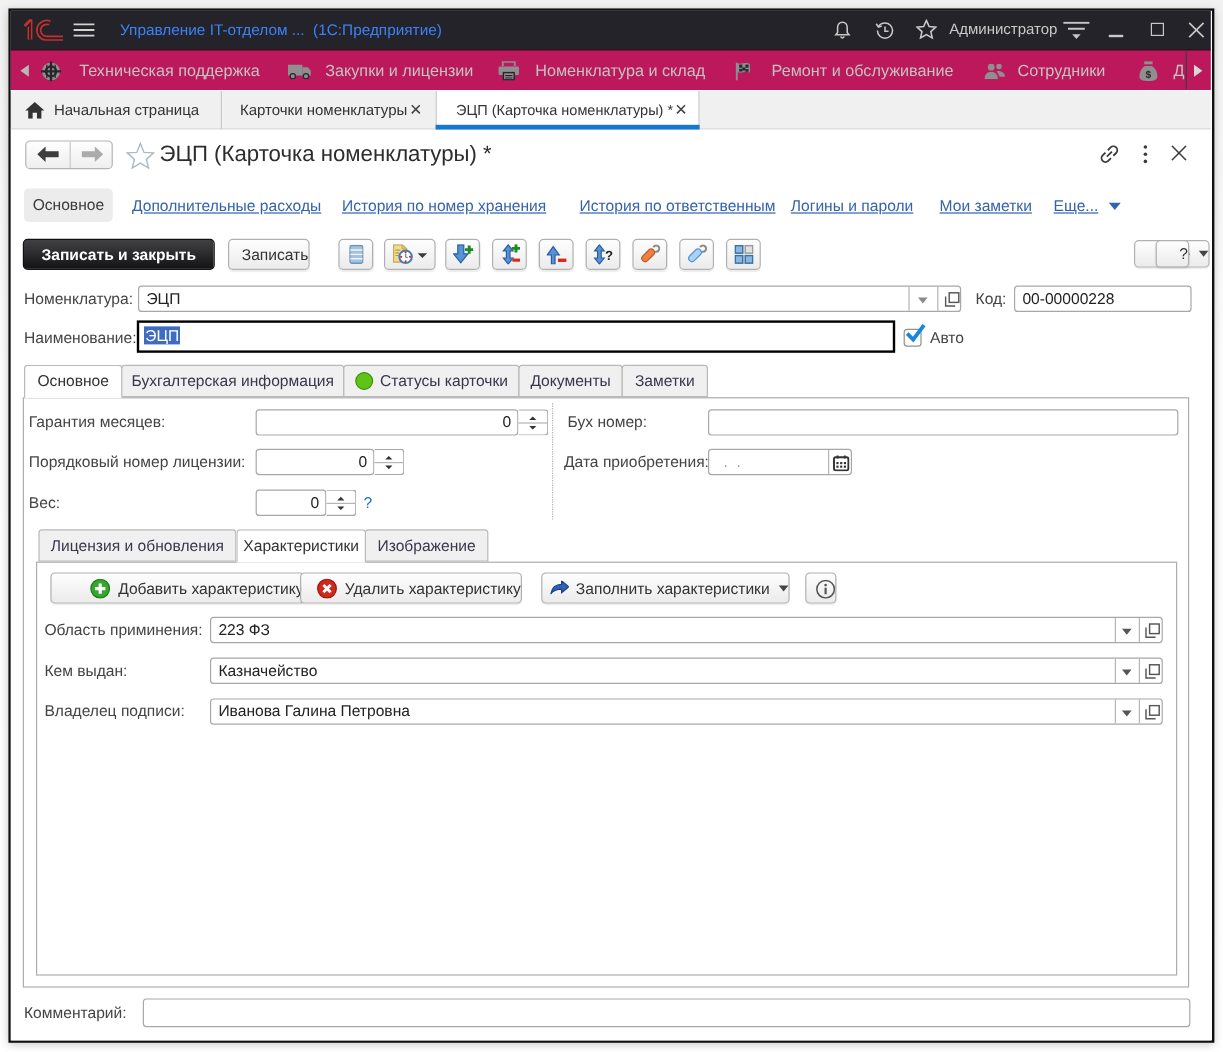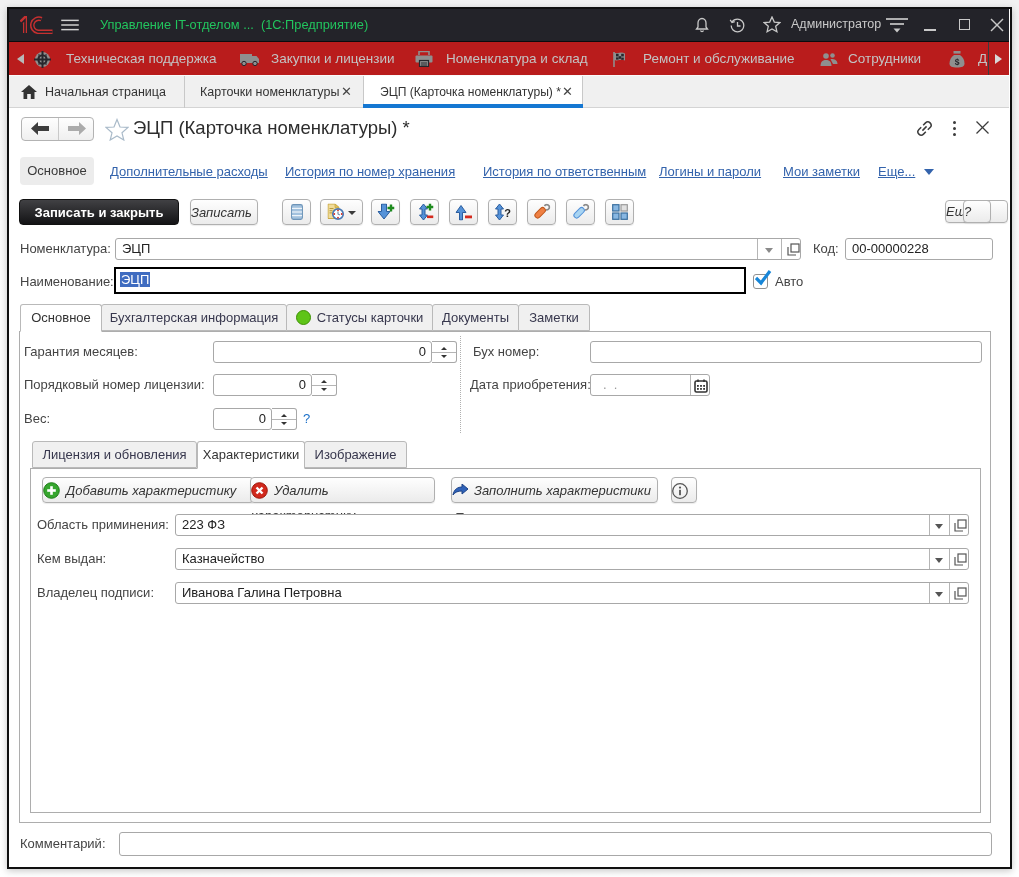--- a/index.html
+++ b/index.html
@@ -1,40 +1,40 @@
 <!DOCTYPE html>
 <html><head>
 <meta charset="utf-8">
 <style>
 * { margin:0; padding:0; box-sizing:border-box; }
 html,body { width:1019px; height:877px; background:linear-gradient(#f1f1f1,#fdfdfd 300px,#fff); font-family:"Liberation Sans",sans-serif; overflow:hidden; }
 #win { position:absolute; left:7px; top:7px; width:1005px; height:862px; border:2px solid #101010; background:#fff; box-shadow:0 2px 7px rgba(0,0,0,.22); }
 .abs { position:absolute; }
 
 #titlebar { position:absolute; left:0; top:0; width:1000px; height:31.5px; background:#232329; }
-#sectionbar { position:absolute; left:0; top:31.5px; width:1000px; height:34px; background:#b91c1c; border-top:1px solid #0b0b0d; }
+#sectionbar { position:absolute; left:0; top:31.5px; width:1000px; height:34px; background:#be185d; border-top:1px solid #0b0b0d; }
 #tabbar { position:absolute; left:0; top:65.5px; width:1000px; height:33.5px; background:#f0f0f0; border-top:1px solid #fafafa; border-bottom:1px solid #d4d4d4; }
 #pagecontent { position:absolute; left:0; top:99px; width:1000px; height:759px; background:#fff; }
-.tt { position:absolute; color:#22c55e; font-size:14px; line-height:31px; white-space:nowrap; }
+.tt { position:absolute; color:#3b82f6; font-size:14px; line-height:31px; white-space:nowrap; }
 #searchbox { position:absolute; left:376px; top:3px; width:300px; height:25px; background:#b0b0b0; border-radius:2px; }
 #searchbox span { position:absolute; left:30px; top:3px; font-size:14px; color:#686868; }
 .sb-item { position:absolute; top:0; height:34px; line-height:34px; color:#c3c3c3; font-size:13.5px; white-space:nowrap; }
 .sb-ico { position:absolute; top:9px; }
 .tab { position:absolute; top:0; height:32px; line-height:32px; font-size:13px; color:#333; }
 .tabsep { position:absolute; top:0; width:1px; height:32px; background:#c8c8c8; }
 
 #navgrp { position:absolute; left:12px; top:108px; width:73px; height:24px; border:1px solid #b3b3b3; border-radius:4px; background:linear-gradient(#fefefe,#efefef); }
 #navgrp .half { position:absolute; top:0; width:36px; height:22px; }
 #navgrp .div { position:absolute; left:36px; top:0; width:1px; height:22px; background:#c9c9c9; }
 #formtitle { position:absolute; left:124px; top:108px; font-size:18.5px; color:#2d2d2d; white-space:nowrap; }
 
 .navlink { position:absolute; top:155px; font-size:13px; color:#3363ac; text-decoration:underline; white-space:nowrap; }
 #chip { position:absolute; left:11px; top:148px; width:74px; height:28px; background:#ececec; border-radius:4px; color:#3a3a3a; font-size:13px; text-align:center; line-height:28px; }
 
-.btn { position:absolute; border:1px solid #b0b0b0; border-radius:4px; background:linear-gradient(#fefefe,#ebebeb); font-size:13px; color:#333; text-align:left; box-shadow:0 1px 1px rgba(0,0,0,.08);font-style:italic; }
+.btn { position:absolute; border:1px solid #b0b0b0; border-radius:4px; background:linear-gradient(#fefefe,#ebebeb); font-size:13px; color:#333; text-align:right; box-shadow:0 1px 1px rgba(0,0,0,.08); }
 .btn-dark { position:absolute; border:1px solid #111; border-radius:4px; background:linear-gradient(#414144,#131315); color:#fff; font-size:13px; text-align:center; }
 .ibtn { position:absolute; top:190px; width:29px; height:26px; border:1px solid #b0b0b0; border-radius:4px; background:linear-gradient(#fefefe,#ebebeb); box-shadow:0 1px 1px rgba(0,0,0,.08); }
 .ibtn svg { position:absolute; left:50%; top:50%; transform:translate(-50%,-50%); }
 
 .lbl { position:absolute; font-size:13px; color:#444; white-space:nowrap; }
 .inp { position:absolute; background:#fff; border:1px solid #a8a8a8; border-radius:3px; font-size:13px; color:#222; }
 .combo-div { position:absolute; top:0; width:1px; height:100%; background:#b5b5b5; }
 .caret { width:0; height:0; border-left:4px solid transparent; border-right:4px solid transparent; border-top:5px solid #444; }
 .spin { position:absolute; background:#fff; border:1px solid #a8a8a8; border-left:none; border-radius:0 3px 3px 0; }
 .spin:before { content:""; position:absolute; left:0; top:50%; width:100%; height:1px; background:#b5b5b5; }

